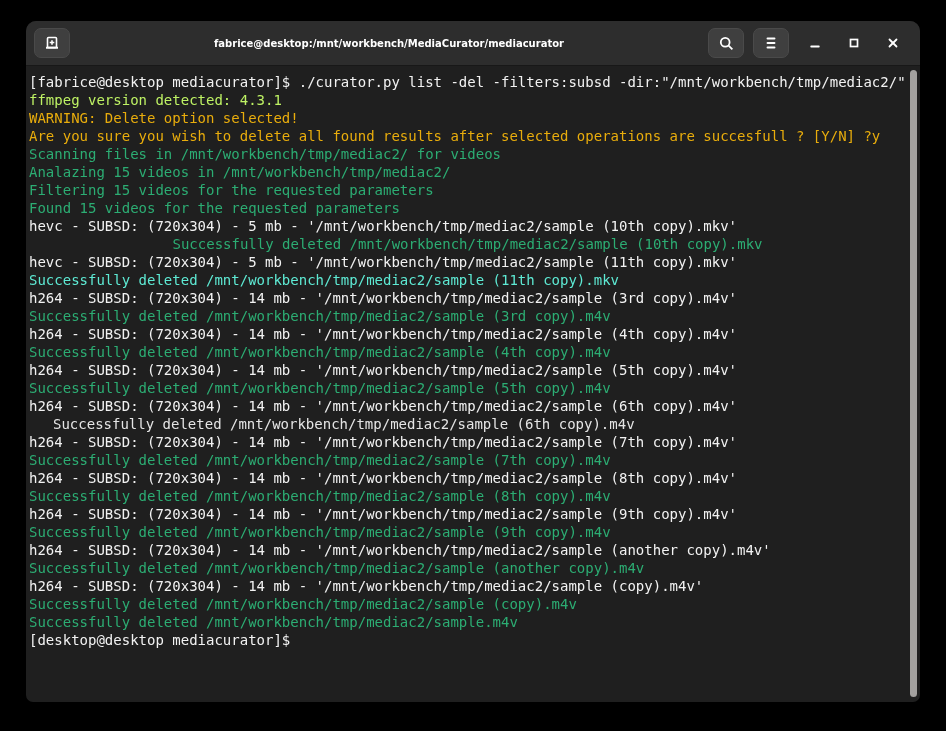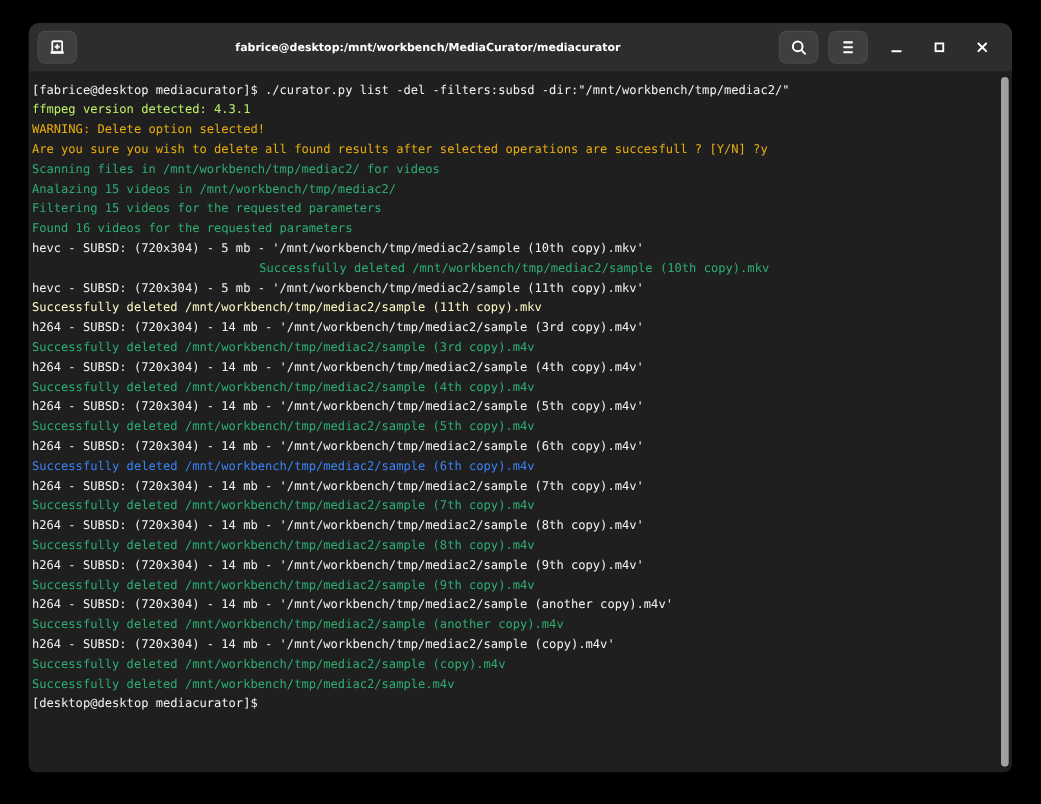--- a/index.html
+++ b/index.html
@@ -53,21 +53,21 @@
     padding: 0 10px;
   }
   .tb-right { display: flex; align-items: center; }
   .tb-right .tb-btn + .tb-btn { margin-left: 9px; }
 
   .terminal {
     position: relative;
     height: 635px;
     padding: 7px 14px 0 3px;
     font-family: "DejaVu Sans Mono", monospace;
-    font-size: 11px;
+    font-size: 14px;
     line-height: 18px;
     cursor: text;
   }
   .line { white-space: pre; height: 18px; }
 
   .scrollbar {
     position: absolute;
     top: 2px; right: 2px; bottom: 2px;
     width: 9px;
   }
@@ -145,33 +145,33 @@
 
     <div class="terminal">
       <div class="output">
           <div class="line" style="color: rgb(242, 242, 242);">[fabrice@desktop mediacurator]$ ./curator.py list -del -filters:subsd -dir:"/mnt/workbench/tmp/mediac2/"</div>
           <div class="line" style="color: #bef264;">ffmpeg version detected: 4.3.1</div>
           <div class="line" style="color: rgb(233, 173, 12);">WARNING: Delete option selected!</div>
           <div class="line" style="color: rgb(233, 173, 12);">Are you sure you wish to delete all found results after selected operations are succesfull ? [Y/N] ?y</div>
           <div class="line" style="color: rgb(44, 173, 115);">Scanning files in /mnt/workbench/tmp/mediac2/ for videos</div>
           <div class="line" style="color: rgb(44, 173, 115);">Analazing 15 videos in /mnt/workbench/tmp/mediac2/</div>
           <div class="line" style="color: rgb(44, 173, 115);">Filtering 15 videos for the requested parameters</div>
-          <div class="line" style="color: rgb(44, 173, 115);">Found 16 videos for the requested parameters</div>
+          <div class="line" style="color: rgb(44, 173, 115);">Found 15 videos for the requested parameters</div>
           <div class="line" style="color: rgb(242, 242, 242);">hevc - SUBSD: (720x304) - 5 mb - '/mnt/workbench/tmp/mediac2/sample (10th copy).mkv'</div>
           <div class="line" style="color: rgb(44, 173, 115); text-align: center;">Successfully deleted /mnt/workbench/tmp/mediac2/sample (10th copy).mkv</div>
           <div class="line" style="color: rgb(242, 242, 242);">hevc - SUBSD: (720x304) - 5 mb - '/mnt/workbench/tmp/mediac2/sample (11th copy).mkv'</div>
-          <div class="line" style="color: #fef9c3;">Successfully deleted /mnt/workbench/tmp/mediac2/sample (11th copy).mkv</div>
+          <div class="line" style="color: #5eead4;">Successfully deleted /mnt/workbench/tmp/mediac2/sample (11th copy).mkv</div>
           <div class="line" style="color: rgb(242, 242, 242);">h264 - SUBSD: (720x304) - 14 mb - '/mnt/workbench/tmp/mediac2/sample (3rd copy).m4v'</div>
           <div class="line" style="color: rgb(44, 173, 115);">Successfully deleted /mnt/workbench/tmp/mediac2/sample (3rd copy).m4v</div>
           <div class="line" style="color: rgb(242, 242, 242);">h264 - SUBSD: (720x304) - 14 mb - '/mnt/workbench/tmp/mediac2/sample (4th copy).m4v'</div>
           <div class="line" style="color: rgb(44, 173, 115);">Successfully deleted /mnt/workbench/tmp/mediac2/sample (4th copy).m4v</div>
           <div class="line" style="color: rgb(242, 242, 242);">h264 - SUBSD: (720x304) - 14 mb - '/mnt/workbench/tmp/mediac2/sample (5th copy).m4v'</div>
           <div class="line" style="color: rgb(44, 173, 115);">Successfully deleted /mnt/workbench/tmp/mediac2/sample (5th copy).m4v</div>
           <div class="line" style="color: rgb(242, 242, 242);">h264 - SUBSD: (720x304) - 14 mb - '/mnt/workbench/tmp/mediac2/sample (6th copy).m4v'</div>
-          <div class="line" style="color: #3b82f6;">Successfully deleted /mnt/workbench/tmp/mediac2/sample (6th copy).m4v</div>
+          <div class="line" style="color: #e5e5e5; margin-left: 24px;">Successfully deleted /mnt/workbench/tmp/mediac2/sample (6th copy).m4v</div>
           <div class="line" style="color: rgb(242, 242, 242);">h264 - SUBSD: (720x304) - 14 mb - '/mnt/workbench/tmp/mediac2/sample (7th copy).m4v'</div>
           <div class="line" style="color: rgb(44, 173, 115);">Successfully deleted /mnt/workbench/tmp/mediac2/sample (7th copy).m4v</div>
           <div class="line" style="color: rgb(242, 242, 242);">h264 - SUBSD: (720x304) - 14 mb - '/mnt/workbench/tmp/mediac2/sample (8th copy).m4v'</div>
           <div class="line" style="color: rgb(44, 173, 115);">Successfully deleted /mnt/workbench/tmp/mediac2/sample (8th copy).m4v</div>
           <div class="line" style="color: rgb(242, 242, 242);">h264 - SUBSD: (720x304) - 14 mb - '/mnt/workbench/tmp/mediac2/sample (9th copy).m4v'</div>
           <div class="line" style="color: rgb(44, 173, 115);">Successfully deleted /mnt/workbench/tmp/mediac2/sample (9th copy).m4v</div>
           <div class="line" style="color: rgb(242, 242, 242);">h264 - SUBSD: (720x304) - 14 mb - '/mnt/workbench/tmp/mediac2/sample (another copy).m4v'</div>
           <div class="line" style="color: rgb(44, 173, 115);">Successfully deleted /mnt/workbench/tmp/mediac2/sample (another copy).m4v</div>
           <div class="line" style="color: rgb(242, 242, 242);">h264 - SUBSD: (720x304) - 14 mb - '/mnt/workbench/tmp/mediac2/sample (copy).m4v'</div>
           <div class="line" style="color: rgb(44, 173, 115);">Successfully deleted /mnt/workbench/tmp/mediac2/sample (copy).m4v</div>

